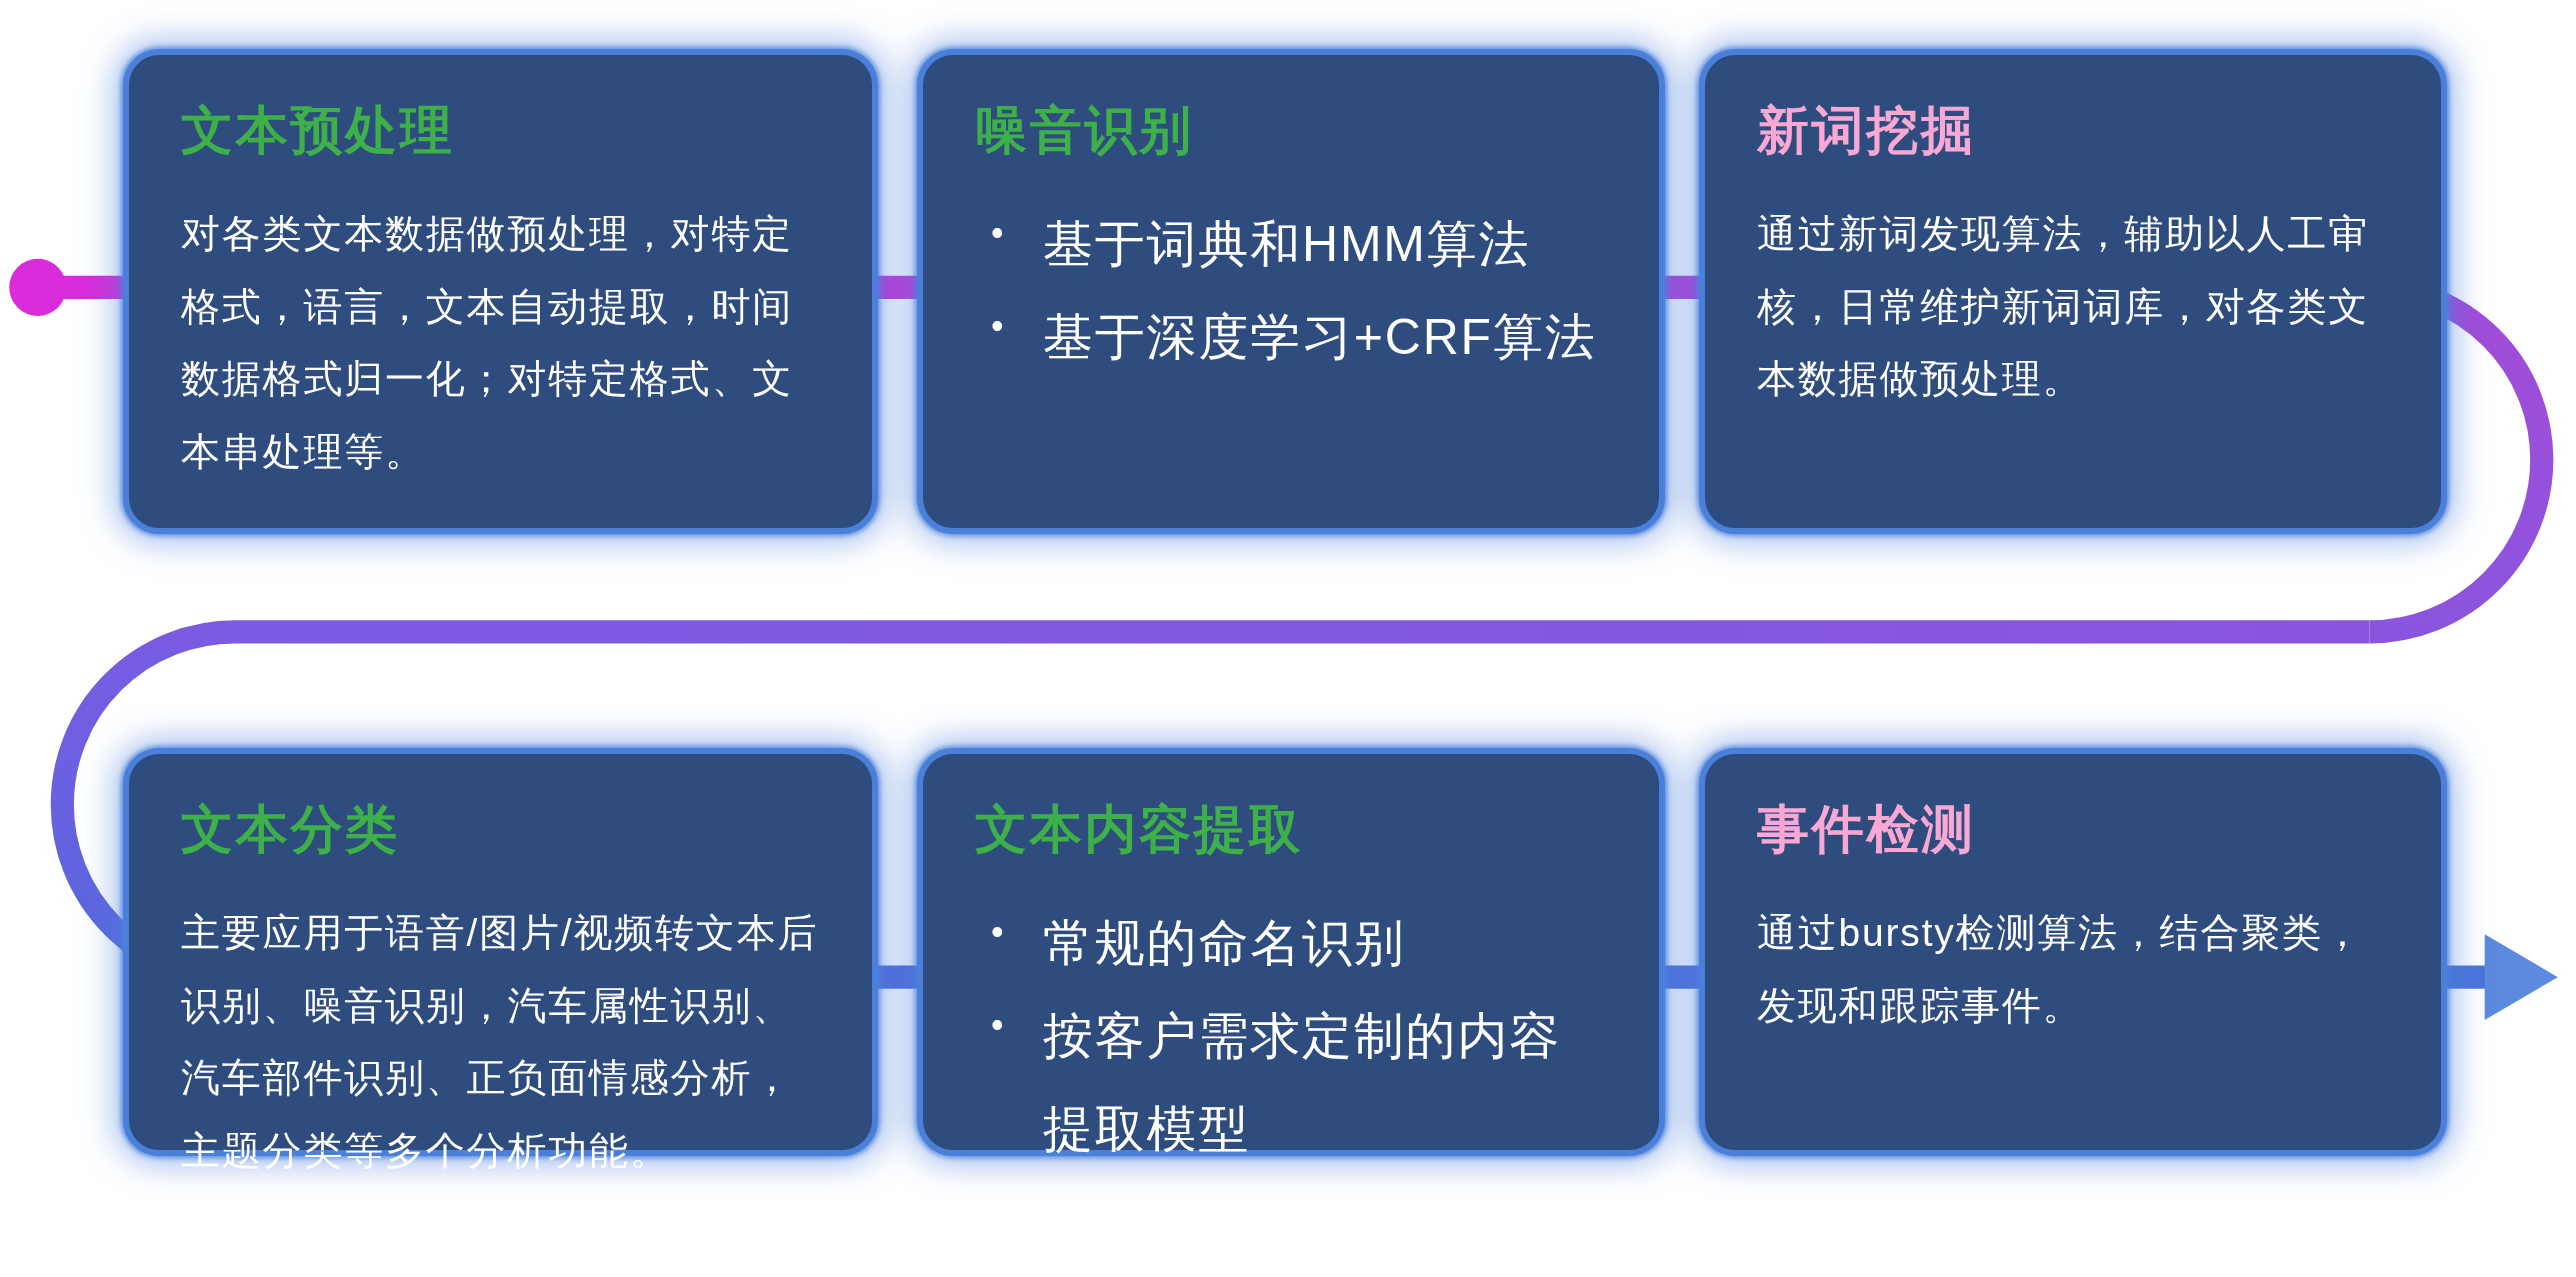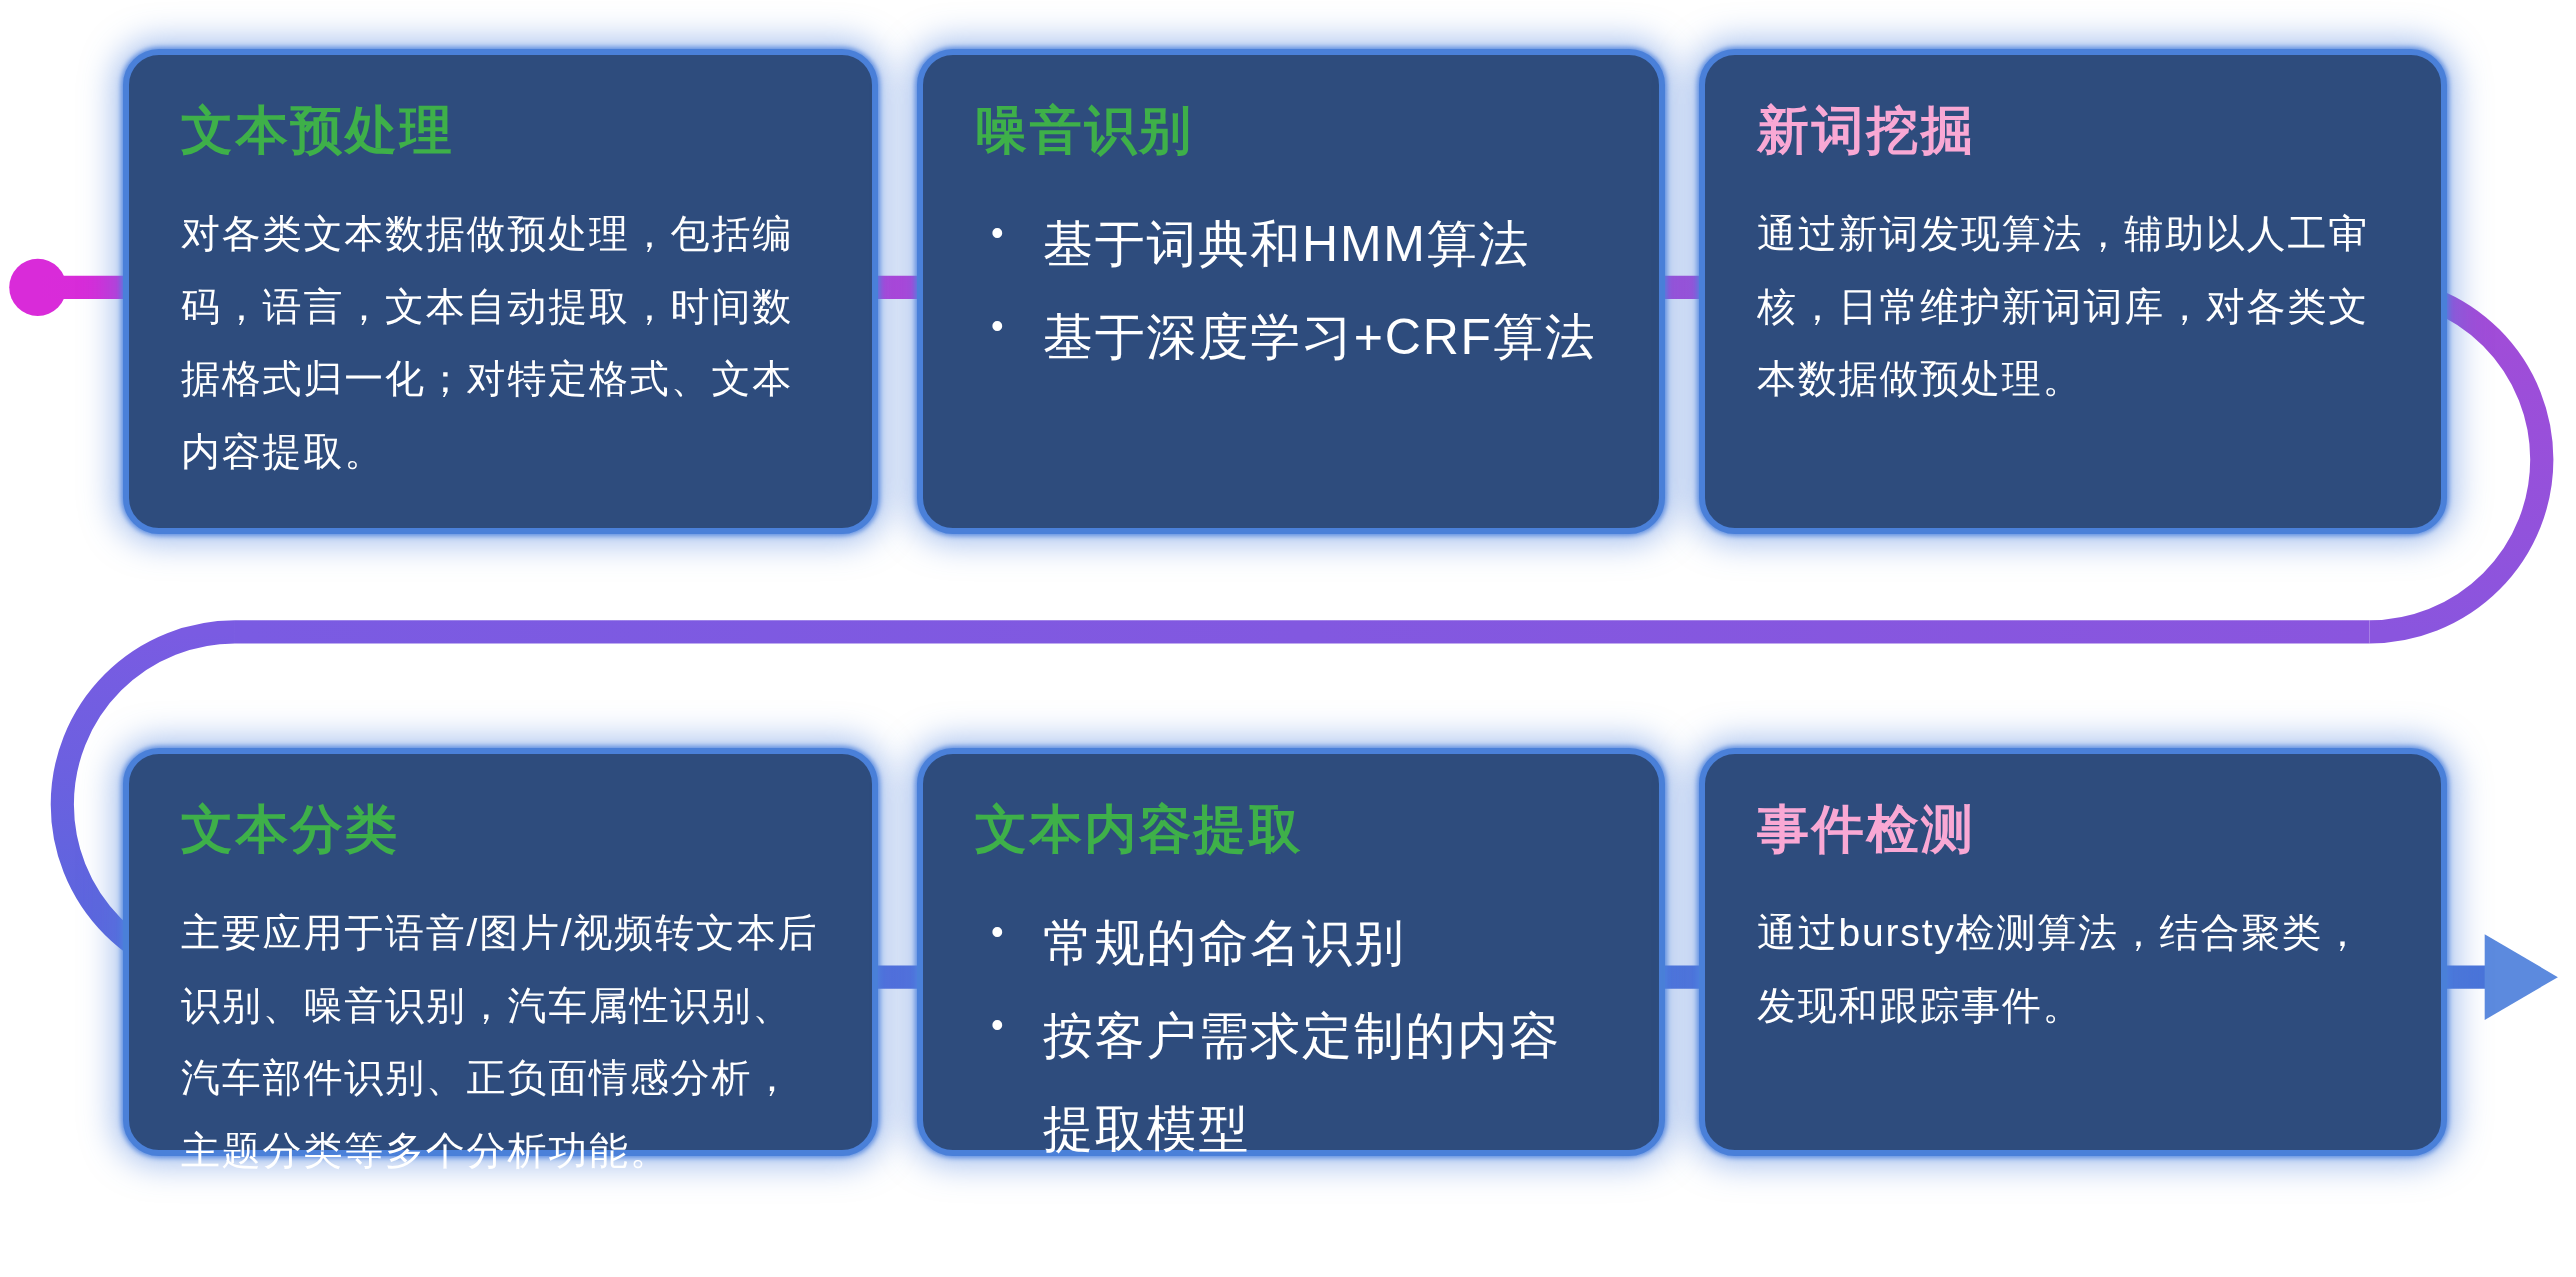--- a/index.html
+++ b/index.html
@@ -60,21 +60,21 @@
     <path d="M 42 322 H 2655" stroke="url(#gA)" stroke-width="26" fill="none"></path>
     <path d="M 2655 322 A 193 193 0 0 1 2848 515 A 193 193 0 0 1 2655 708" stroke="url(#gB)" stroke-width="26" fill="none"></path>
     <path d="M 263 708 H 2655" stroke="url(#gC)" stroke-width="26" fill="none"></path>
     <path d="M 263 708 A 193.5 193.5 0 0 0 69.5 901.5 A 193.5 193.5 0 0 0 263 1095" stroke="url(#gD)" stroke-width="26" fill="none"></path>
     <path d="M 263 1095 H 2792" stroke="url(#gE)" stroke-width="26" fill="none"></path>
     <polygon points="2784,1047 2866,1095 2784,1143" fill="#5c8ade"></polygon>
   </svg>
 
   <div class="card r1 c1">
     <h2 class="title green">文本预处理</h2>
-    <p class="body">对各类文本数据做预处理，包括编码，语言，文本自动提取，时间数据格式归一化；对特定格式、文本内容提取。</p>
+    <p class="body">对各类文本数据做预处理，对特定格式，语言，文本自动提取，时间数据格式归一化；对特定格式、文本串处理等。</p>
   </div>
 
   <div class="card r1 c2">
     <h2 class="title green">噪音识别</h2>
     <ul class="bullets">
       <li class="bullet-item">
         <span>基于词典和HMM算法</span>
       </li>
       <li class="bullet-item">
         <span>基于深度学习+CRF算法</span>

